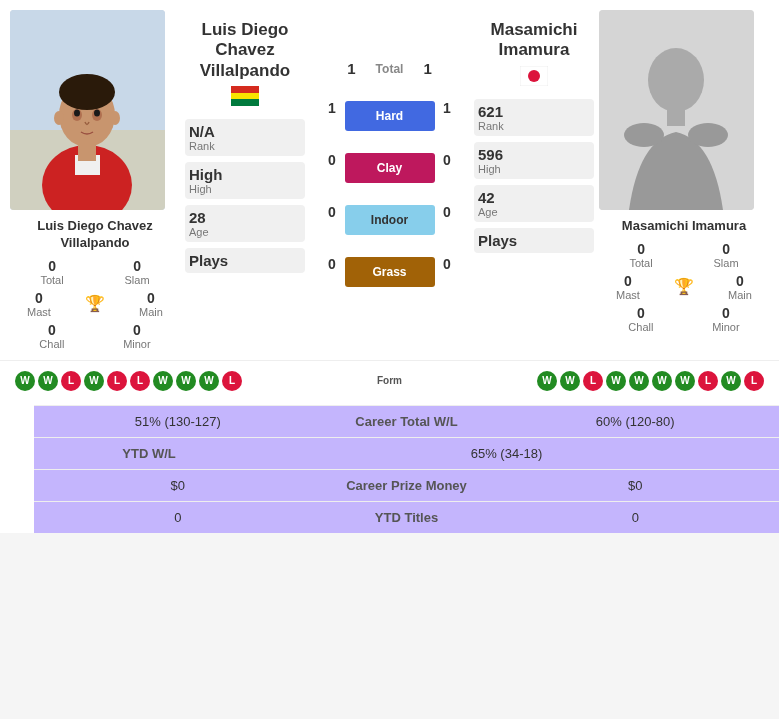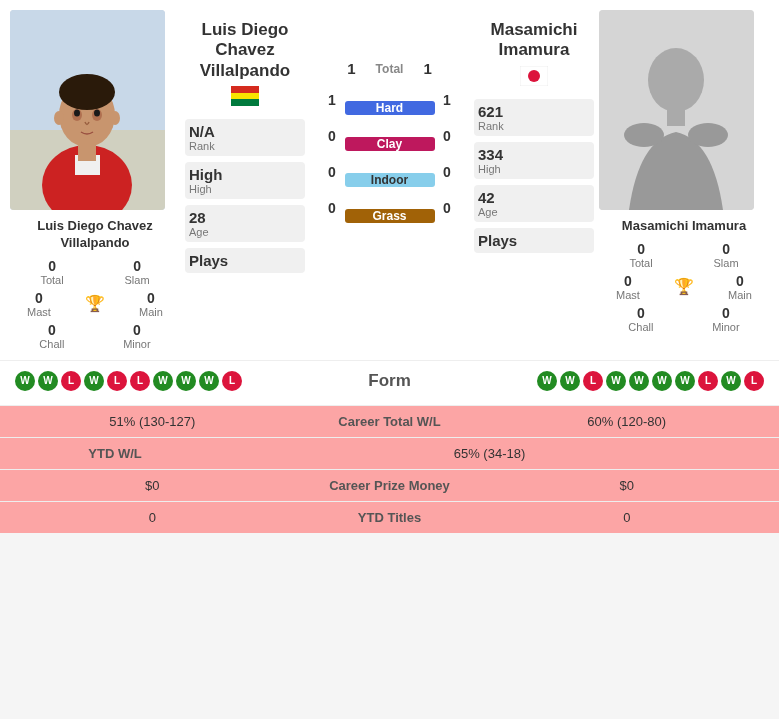--- a/index.html
+++ b/index.html
@@ -75,21 +75,21 @@
       font-size: 14px;
       font-weight: bold;
       width: 25px;
       text-align: center;
     }
     
     .court-badge {
       color: white;
       font-size: 12px;
       font-weight: bold;
-      padding: 0 18px;
+      padding: 8px 18px;
       border-radius: 3px;
       text-align: center;
       min-width: 90px;
       margin-top: 16px;
     }
     
     .hard-badge { background: #4169E1; }
     .clay-badge { background: #be185d; }
     .indoor-badge { background: #87CEEB; color: #333; }
     .grass-badge { background: #a16207; }
@@ -140,29 +140,30 @@
       justify-content: center;
       font-size: 10px;
       font-weight: bold;
       color: white;
     }
     
     .w-badge { background: #228B22; }
     .l-badge { background: #DC143C; }
     
     .form-label {
-      font-size: 17px;
+      font-size: 10px;
       color: #555;
       text-align: center;
       font-weight: bold;
     }
     
     
     .stats-bottom {
-      background: #fca5a5;
+      background: #c4b5fd;
+      margin-left: 34px;
     }
     
     .stats-bottom-row {
       display: flex;
       align-items: center;
       border-top: 1px solid #eee;
       padding: 8px 15px;
     }
     
     .stats-bottom-left {
@@ -403,21 +404,21 @@
               <circle cx="14" cy="10" r="6" fill="#DC143C"></circle>
             </svg></span>
       </div>
 
       <div class="center-stat-box" style="margin-top: 8px;">
         <div class="center-stat-value">621</div>
         <div class="center-stat-label">Rank</div>
       </div>
 
       <div class="center-stat-box">
-        <div class="center-stat-value">334</div>
+        <div class="center-stat-value">596</div>
         <div class="center-stat-label">High</div>
       </div>
 
       <div class="center-stat-box">
         <div class="center-stat-value">42</div>
         <div class="center-stat-label">Age</div>
       </div>
 
       <div class="center-stat-box">
         <div class="center-stat-value">Plays</div>

